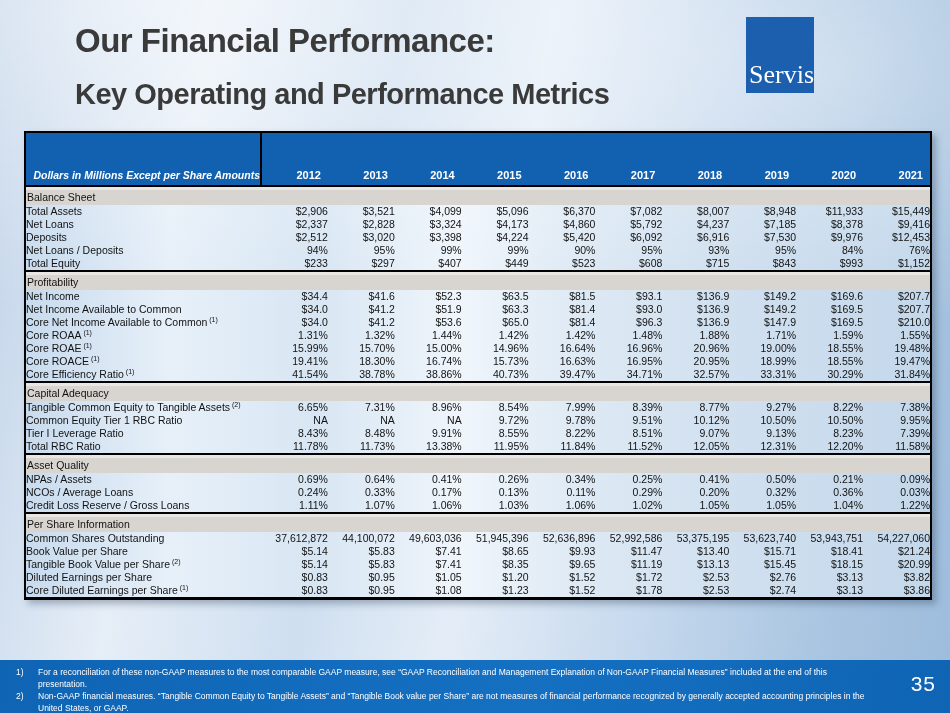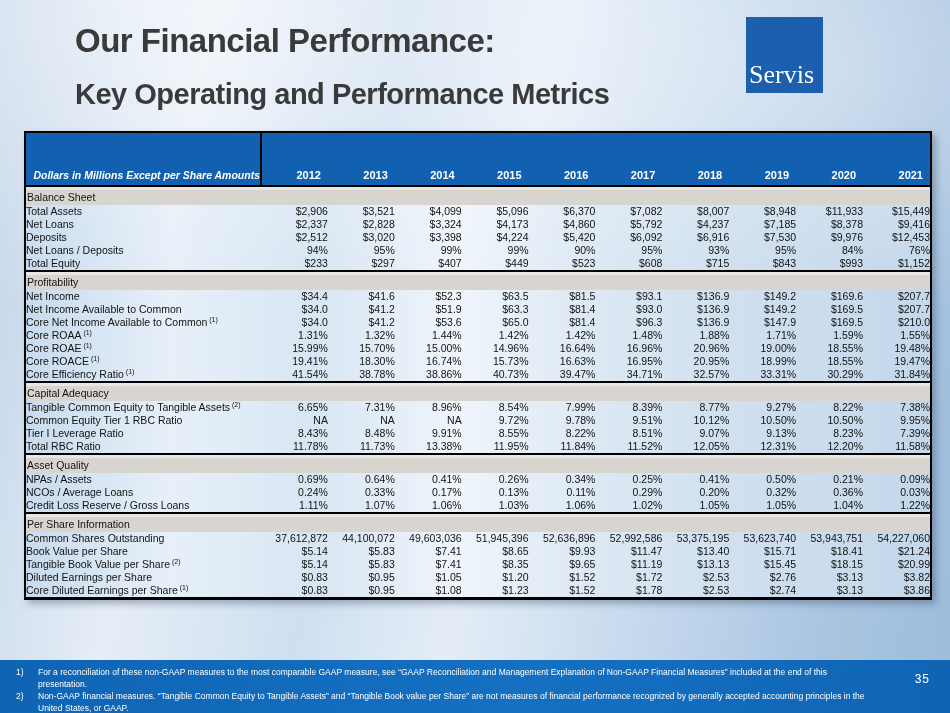--- a/index.html
+++ b/index.html
@@ -21,21 +21,21 @@
       radial-gradient(120% 80% at 15% 0%, rgba(255,255,255,.55), rgba(255,255,255,0) 55%),
       radial-gradient(90% 60% at 85% 10%, rgba(255,255,255,.35), rgba(255,255,255,0) 60%),
       linear-gradient(100deg,#bfd2e8 0%,#e6eef7 20%,#cfdff0 38%,#e4edf7 52%,#c2d6ec 72%,#a8c4e0 88%,#9dbcdc 100%);
   }
   
   .slide-header{position:absolute;left:75px;top:20px;width:860px;}
   .title-line1{font-size:33px;font-weight:600;color:var(--title-color);letter-spacing:-0.5px;line-height:1.3;}
   .title-line2{font-size:29px;font-weight:600;color:var(--title-color);letter-spacing:-0.5px;line-height:1.25;margin-top:13px;}
   .logo{position:absolute;left:746px;top:17px;display:flex;align-items:flex-end;}
   .logo-box{
-    width:77px;height:76px;background:var(--brand-blue);
+    width:68px;height:76px;background:var(--brand-blue);
     display:flex;align-items:flex-end;padding:0 0 5px 3px;
   }
   .logo-box span{
     font-family:"Liberation Serif",serif;color:#fff;font-size:26px;line-height:1;
   }
   .logo-right{
     font-family:"Liberation Serif",serif;color:var(--brand-blue);
     font-size:26px;line-height:1;padding:0 0 5px 2px;white-space:nowrap;
   }
   .logo-right sup{font-size:9px;vertical-align:super;}
@@ -70,21 +70,21 @@
   
   .slide-footer{
     position:absolute;left:0;bottom:0;width:950px;height:53px;
     background:linear-gradient(100deg,var(--footer-blue) 0%,#1570c2 55%,var(--footer-blue) 100%);
     color:#fff;
   }
   .notes{position:absolute;left:16px;top:7px;width:850px;}
   .note{display:flex;font-size:8.5px;line-height:1.4;}
   .note .marker{width:22px;flex:none;}
   .note .text{flex:1;}
-  .page-number{position:absolute;right:20px;top:12px;font-size:12px;letter-spacing:1px;}
+  .page-number{position:absolute;right:14px;top:12px;font-size:21px;letter-spacing:1px;}
 </style>
 </head>
 <body>
 
 <div class="slide">
 
   <div class="slide-header">
     <div class="title-line1">Our Financial Performance:</div>
     <div class="title-line2">Key Operating and Performance Metrics</div>
   </div>

